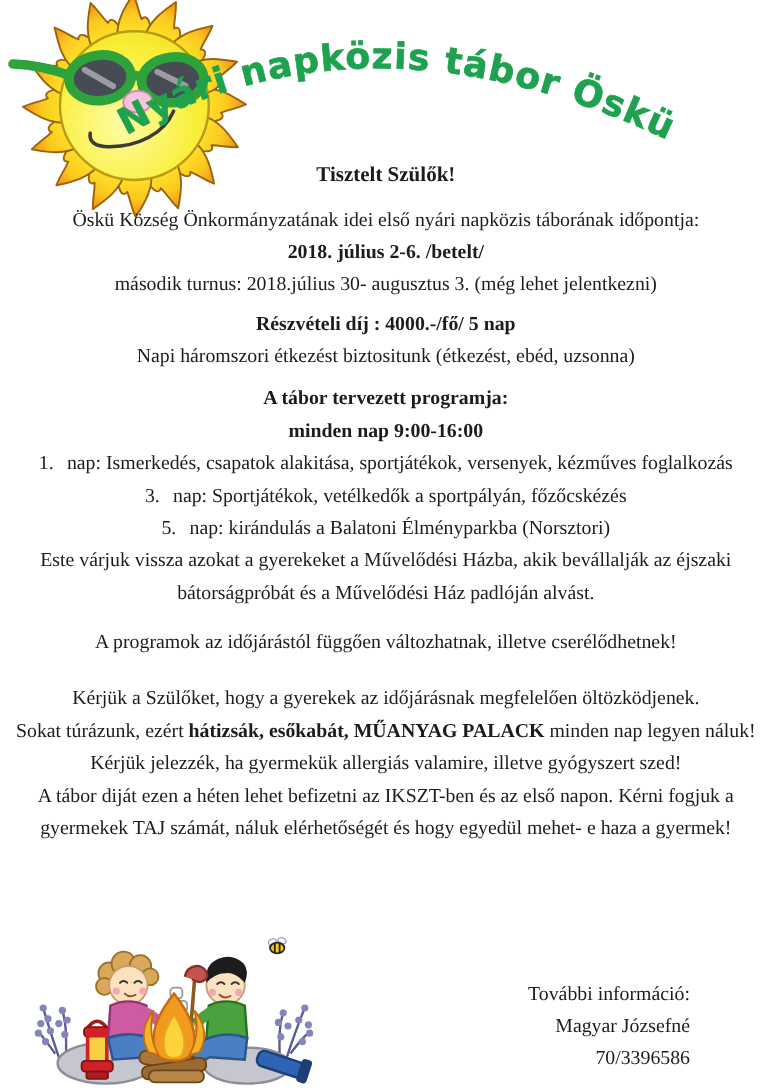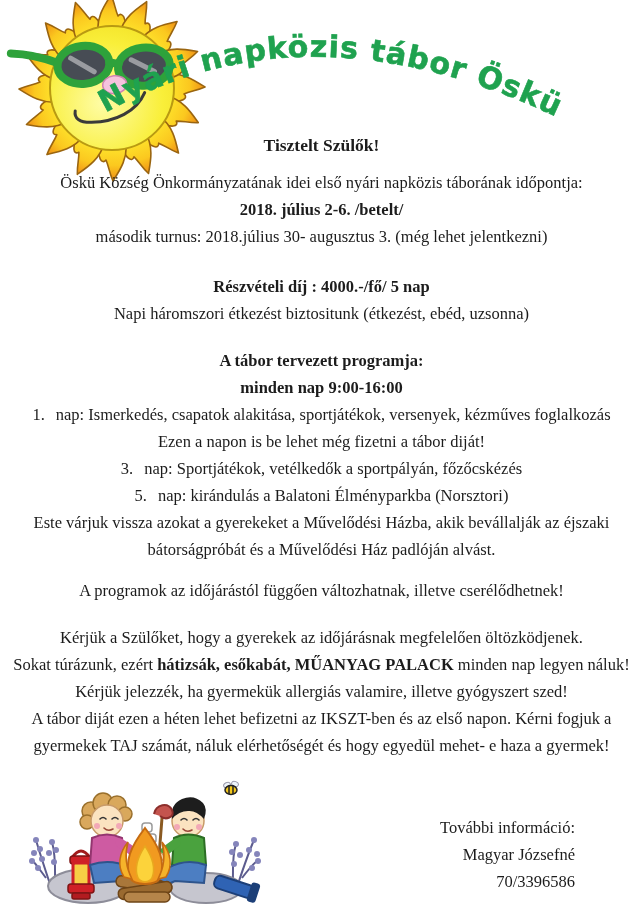--- a/index.html
+++ b/index.html
@@ -11,22 +11,22 @@
   .header-art { position:absolute; left:0; top:0; width:643px; height:182px; }
   .title-text {
     font-family:"DejaVu Sans","Liberation Sans",sans-serif;
     font-weight:700; font-size:30px; letter-spacing:1px;
     fill:#1fa24f; stroke:#1fa24f; stroke-width:0.6px;
   }
   .content { position:absolute; top:132px; left:0; right:0; font-size:16.5px; }
   .line { text-align:center; line-height:27px; min-height:27px; white-space:nowrap; }
   .greeting { font-size:17.5px; margin-bottom:10px; }
   .b { font-weight:700; }
-  .mt6 { margin-top:23px; }
-  .mt8 { margin-top:20px; }
+  .mt6 { margin-top:6px; }
+  .mt8 { margin-top:8px; }
   .mt14 { margin-top:14px; }
   .mt20 { margin-top:20px; }
   .daynum { margin-right:11px; }
   .campfire { position:absolute; left:28px; top:780px; width:235px; height:128px; }
   .contact {
     position:absolute; left:335px; top:814px; width:240px;
     text-align:right; font-size:16.5px; line-height:27px;
   }
 </style>
 </head>
@@ -95,21 +95,20 @@
     <div class="line b">2018. július 2-6. /betelt/</div>
     <div class="line">második turnus: 2018.július 30- augusztus 3. (még lehet jelentkezni)</div>
     <div class="line b mt6">Részvételi díj : 4000.-/fő/ 5 nap</div>
     <div class="line">Napi háromszori étkezést biztositunk (étkezést, ebéd, uzsonna)</div>
     <div class="line b mt8">A tábor tervezett programja:</div>
     <div class="line b">minden nap 9:00-16:00</div>
 
     <div class="line">
       <span class="daynum">1.</span><span>nap: Ismerkedés, csapatok alakitása, sportjátékok, versenyek, kézműves foglalkozás</span>
     </div>
-    <div class="line">Ezen a napon is be lehet még fizetni a tábor diját!</div>
     <div class="line">
       <span class="daynum">3.</span><span>nap: Sportjátékok, vetélkedők a sportpályán, főzőcskézés</span>
     </div>
     <div class="line">
       <span class="daynum">5.</span><span>nap: kirándulás a Balatoni Élményparkba (Norsztori)</span>
     </div>
 
     <div class="line">Este várjuk vissza azokat a gyerekeket a Művelődési Házba, akik bevállalják az éjszaki</div>
     <div class="line">bátorságpróbát és a Művelődési Ház padlóján alvást.</div>
 

